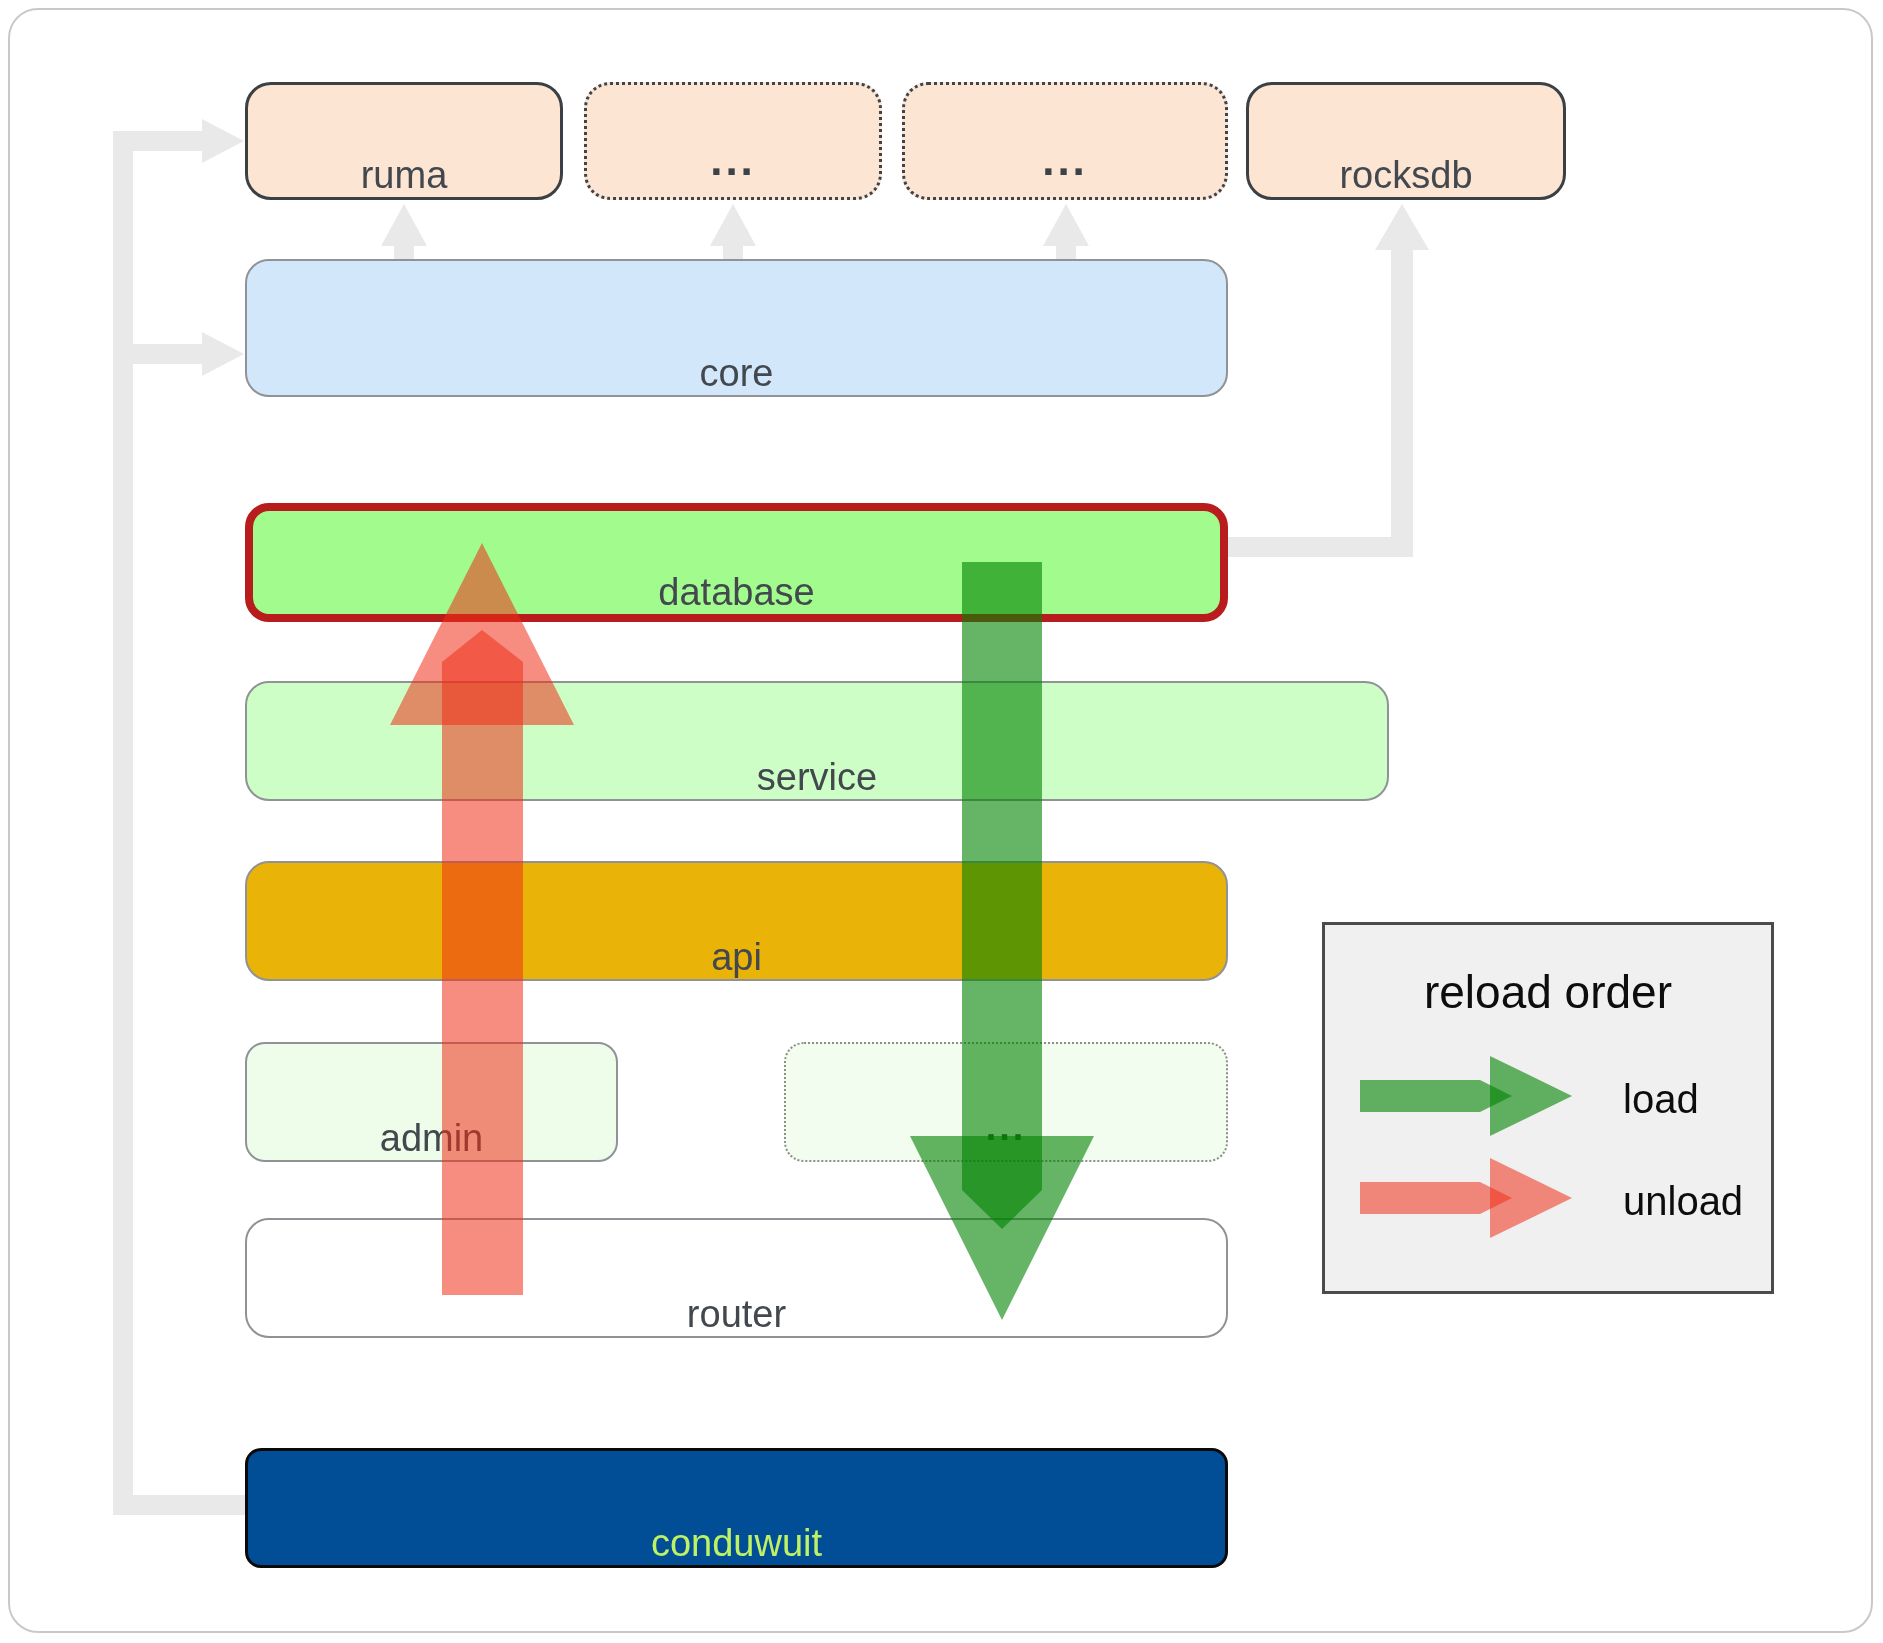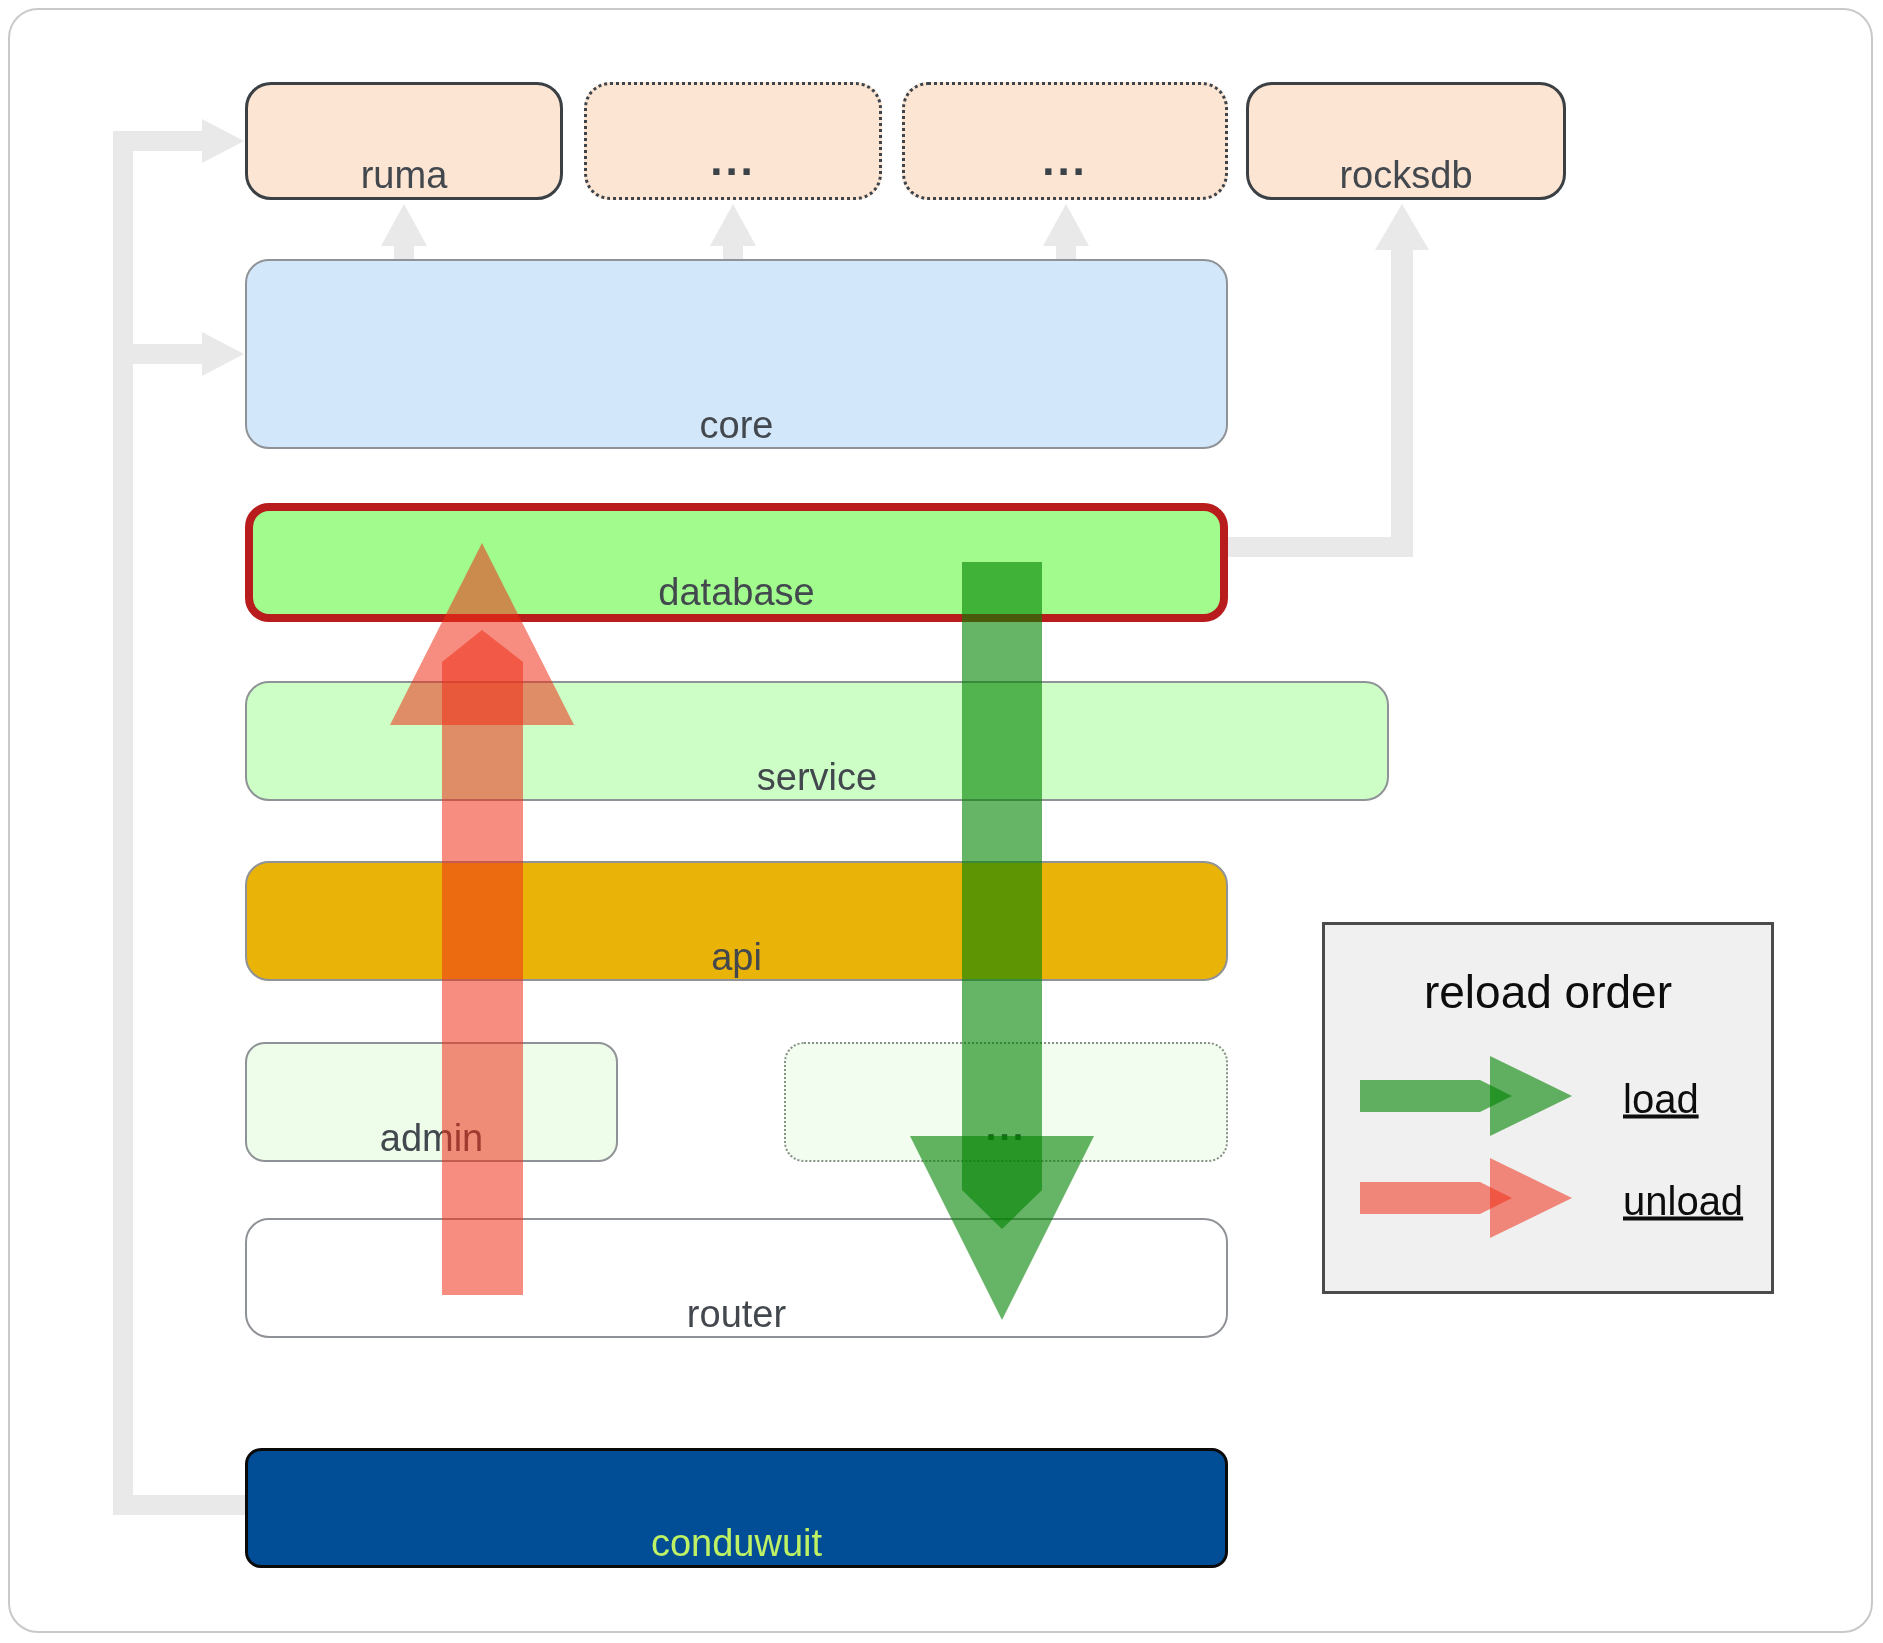--- a/index.html
+++ b/index.html
@@ -13,36 +13,36 @@
   .node{position:absolute;display:flex;align-items:flex-end;justify-content:center;
         box-sizing:border-box;font-size:38px;color:#42484e;border-radius:24px;z-index:2;}
   .node span{pointer-events:none;}
   .dots span{font-weight:700;font-size:44px;letter-spacing:3px;color:#3b4248;transform:translateY(-25%);}
   
   #ruma     {left:245px;top:82px;width:318px;height:118px;background:#fce5d3;border:3px solid #3b4045;border-radius:26px;}
   #etop1    {left:584px;top:82px;width:298px;height:118px;background:#fce5d3;border:3px dotted #3f444a;border-radius:26px;}
   #etop2    {left:902px;top:82px;width:326px;height:118px;background:#fce5d3;border:3px dotted #3f444a;border-radius:26px;}
   #rocksdb  {left:1246px;top:82px;width:320px;height:118px;background:#fce5d3;border:3px solid #3b4045;border-radius:26px;}
   
-  #core     {left:245px;top:259px;width:983px;height:190px;background:#d3e7fa;border:2px solid #8f9296;}
+  #core     {left:245px;top:259px;width:983px;height:138px;background:#d3e7fa;border:2px solid #8f9296;}
   #database {left:245px;top:503px;width:983px;height:119px;background:#a1fb8d;border:8px solid #b91c1c;}
   #service  {left:245px;top:681px;width:1144px;height:120px;background:#ccfec5;border:2px solid #8f9296;}
   #api      {left:245px;top:861px;width:983px;height:120px;background:#eab308;border:2px solid #8f9296;}
   #admin    {left:245px;top:1042px;width:373px;height:120px;background:#edfdea;border:2px solid #8f9296;border-radius:20px;}
   #ebottom  {left:784px;top:1042px;width:444px;height:120px;background:#f2fdf0;border:2px dotted #8a9089;border-radius:20px;}
   #ebottom span{font-size:38px;}
   #router   {left:245px;top:1218px;width:983px;height:120px;background:#ffffff;border:2px solid #8f9296;}
   #conduwuit{left:245px;top:1448px;width:983px;height:120px;background:#014e96;border:3px solid #0a0a0a;
              border-radius:16px;color:#bef264;}
   
   .legend{position:absolute;left:1322px;top:922px;width:452px;height:372px;background:#f0f0f0;
           border:3px solid #4b4b4b;box-sizing:border-box;z-index:3;}
   .legend-title{position:absolute;left:0;top:40px;width:100%;text-align:center;
                 font-size:46px;color:#0d0d0d;}
-  .legend-label{position:absolute;font-size:40px;color:#0d0d0d;transform:translateY(-50%);text-decoration:underline;}
+  .legend-label{position:absolute;font-size:40px;color:#0d0d0d;transform:translateY(-50%);}
   #lbl-load  {left:298px;top:174px;}
   #lbl-unload{left:298px;top:276px;}
 </style>
 </head>
 <body>
 
 <div class="canvas">
 
   <div class="frame"></div>
 

